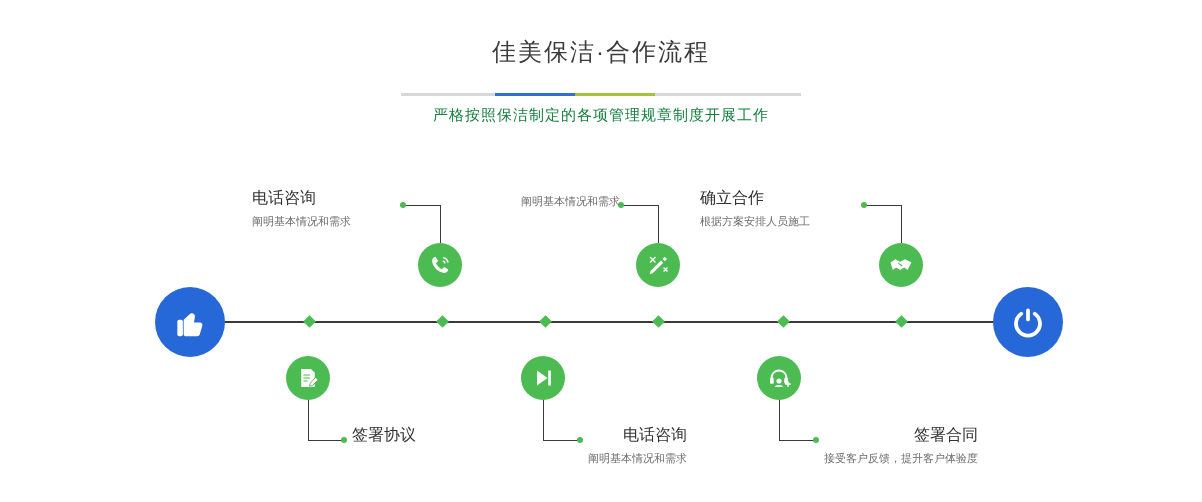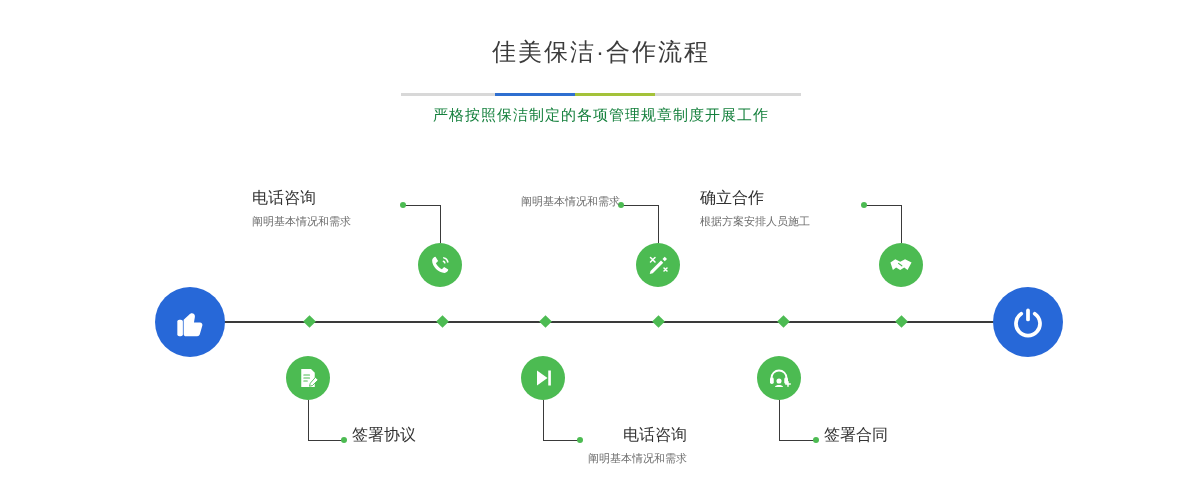--- a/index.html
+++ b/index.html
@@ -196,15 +196,16 @@
         <path d="M10.5 28 C11.5 24.5 20.5 24.5 21.5 28 Z" fill="#ffffff"></path>
         <path d="M25 24 H31 M28 21 V27" stroke="#ffffff" stroke-width="2" stroke-linecap="round"></path>
       </svg>
     </span>
   </div>
   <div class="vline" style="left:779px;top:400px;height:40px;"></div>
   <div class="hline" style="left:779px;top:440px;width:36px;"></div>
   <div class="tipdot" style="left:813px;top:437px;"></div>
   <div class="lbl dn" style="left:824px;top:425px;">
     <div class="t">签署合同</div>
+    <div class="d">接受客户反馈，提升客户体验度</div>
   </div>
 
 </div>
 
 </body></html>

